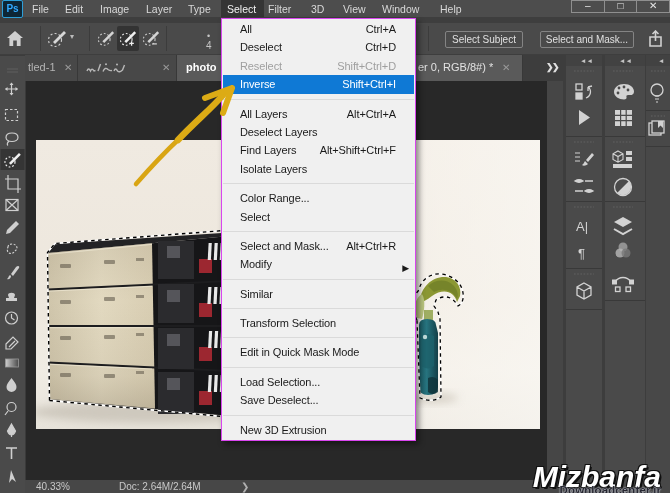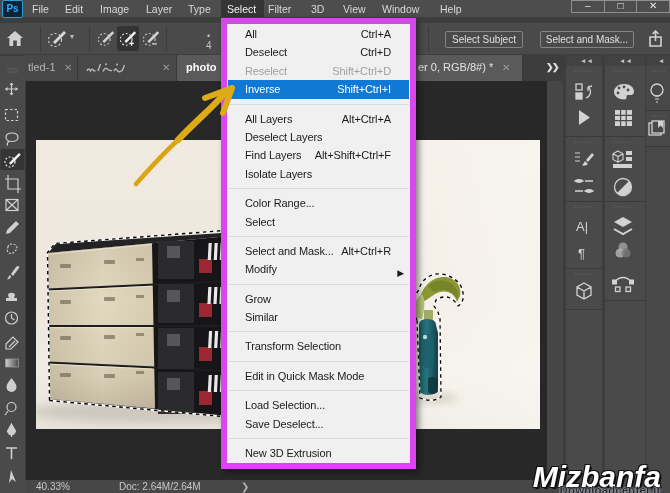--- a/index.html
+++ b/index.html
@@ -29,21 +29,21 @@
   
   #toolbar{left:0;top:55px;width:25px;height:438px;background:#4a4a4a;border-top:1px solid #3c3c3c;}
   
   #canvas{left:25px;top:81px;width:538px;height:399px;background:#282828;border-left:1px solid #3a3a3a;box-sizing:border-box;}
   
   #statusbar{left:25px;top:480px;width:538px;height:13px;background:#474747;
              font-size:10px;color:#c8c8c8;}
   
   #dock{left:563px;top:55px;width:107px;height:438px;background:#3d3d3d;}
   
-  #menu{left:221px;top:18px;width:195px;background:#f0f0f0;border:6px solid #d946ef;box-shadow:3px 3px 6px rgba(0,0,0,0.45);
+  #menu{left:221px;top:18px;width:195px;background:#f0f0f0;border:1px solid #d946ef;box-shadow:3px 3px 6px rgba(0,0,0,0.45);
         box-sizing:border-box;z-index:50;padding:1px 0;}
   #menu .it{position:relative;height:18.4px;line-height:18.4px;font-size:11px;letter-spacing:-0.1px;color:#1a1a1a;
             padding-left:18px;white-space:nowrap;}
   #menu .it .sc{position:absolute;right:19px;top:0;}
   #menu .sep{height:0;border-top:1px solid #dadada;margin:5px 1px;}
   #menu .dis{color:#9f9f9f;}
   #menu .hl{background:#0f79d5;color:#fff;margin:0 1px;padding-left:17px;}
   #menu .arrow{position:absolute;right:6px;top:4px;font-size:9px;}
   
   #wm{left:528px;top:458px;width:142px;height:35px;z-index:90;}
@@ -451,21 +451,20 @@
   <div class="it">Deselect Layers</div>
   <div class="it">Find Layers<span class="sc">Alt+Shift+Ctrl+F</span></div>
   <div class="it">Isolate Layers</div>
   <div class="sep"></div>
   <div class="it">Color Range...</div>
   <div class="it">Select</div>
   <div class="sep"></div>
   <div class="it">Select and Mask...<span class="sc">Alt+Ctrl+R</span></div>
   <div class="it">Modify<span class="arrow">▶</span></div>
   <div class="sep"></div>
-  <div class="it">Grow</div>
   <div class="it">Similar</div>
   <div class="sep"></div>
   <div class="it">Transform Selection</div>
   <div class="sep"></div>
   <div class="it">Edit in Quick Mask Mode</div>
   <div class="sep"></div>
   <div class="it">Load Selection...</div>
   <div class="it">Save Deselect...</div>
   <div class="sep"></div>
   <div class="it">New 3D Extrusion</div>

